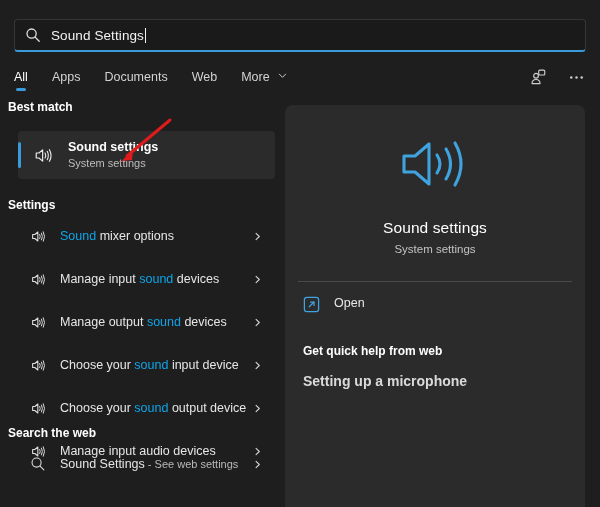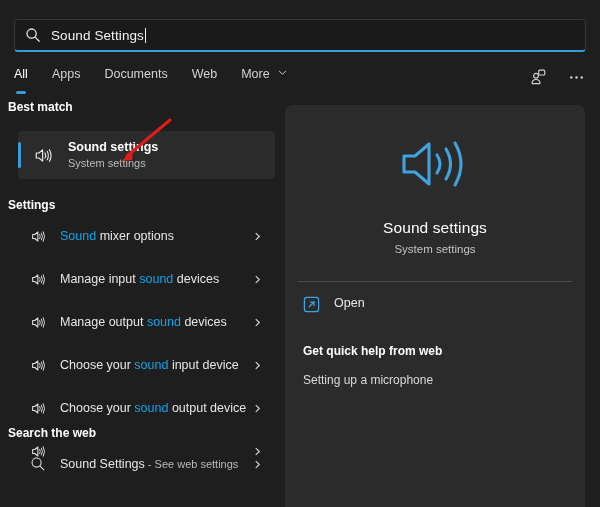--- a/index.html
+++ b/index.html
@@ -60,21 +60,21 @@
     width: 572px;
     height: 28px;
     display: flex;
     align-items: center;
   }
   .tab {
     font-size: 12.5px;
     color: #d2d2d2;
     margin-right: 24px;
     position: relative;
-    padding-bottom: 13px;
+    padding-bottom: 7px;
     cursor: default;
     white-space: nowrap;
   }
   .tab.active { color: #ffffff; }
   .tab.active::after {
     content: "";
     position: absolute;
     left: 2px; right: 2px;
     bottom: 0;
     height: 3px;
@@ -248,23 +248,24 @@
   #help-head {
     margin-top: 22px;
     padding-left: 18px;
     font-size: 12px;
     font-weight: bold;
     color: #ffffff;
   }
   .help-link {
     margin-top: 15px;
     padding-left: 18px;
-    font-size: 12px;
+    font-size: 14px;
     color: #dadada;
     cursor: default;
+    font-weight: bold;
   }
 
   
   #annotation-arrow {
     position: absolute;
     left: 112px;
     top: 116px;
     width: 62px;
     height: 50px;
     pointer-events: none;
@@ -424,20 +425,21 @@
       <div class="sp-gap"></div>
       <div class="res-row">
         <span class="r-icon">
           <svg viewBox="0 0 18 18" width="17" height="17">
             <path d="M2.8 6.9 H5.1 L8.3 4.2 V13.8 L5.1 11.1 H2.8 Z" fill="none" stroke="#dedede" stroke-width="1.15" stroke-linejoin="round"></path>
             <path d="M10.3 6.8 Q11.6 9 10.3 11.2" fill="none" stroke="#dedede" stroke-width="1.05" stroke-linecap="round"></path>
             <path d="M12.2 5.4 Q14.2 9 12.2 12.6" fill="none" stroke="#dedede" stroke-width="1.05" stroke-linecap="round"></path>
             <path d="M14.1 4 Q16.8 9 14.1 14" fill="none" stroke="#dedede" stroke-width="1.05" stroke-linecap="round"></path>
           </svg>
         </span>
+        <span class="r-label">Manage input audio devices</span>
         <span class="chev"><svg viewBox="0 0 10 10" width="9" height="9">
             <polyline points="3.4,1.4 7,5 3.4,8.6" fill="none" stroke="#d4d4d4" stroke-width="1.2" stroke-linecap="round" stroke-linejoin="round"></polyline>
           </svg></span>
       </div>
     </div>
 
   <div class="section-head" id="web-head">Search the web</div>
 
   <div id="web-list">
       <div class="res-row">

